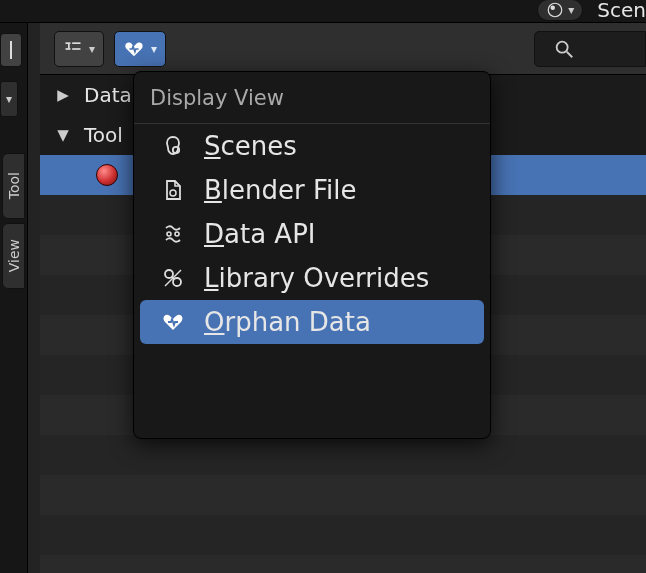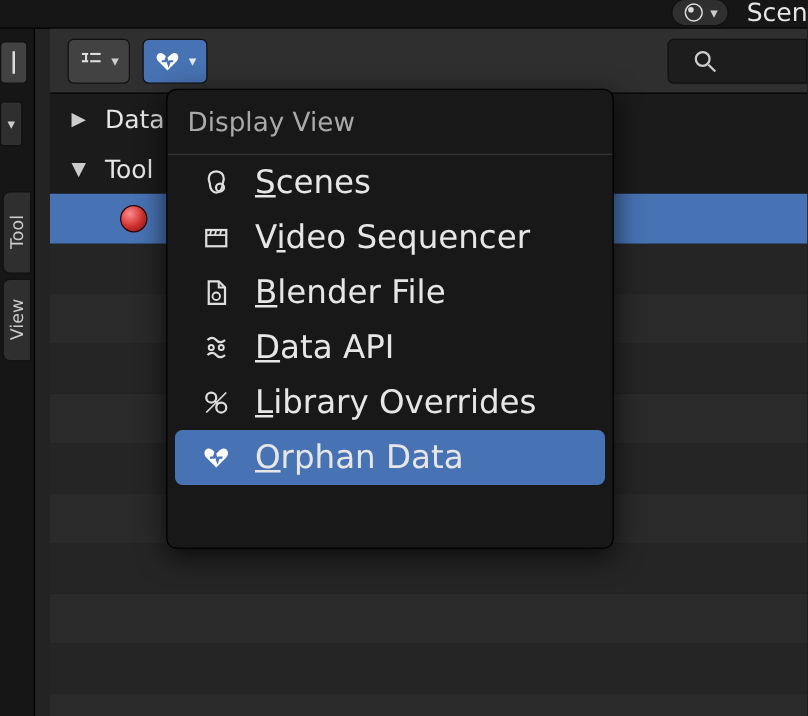--- a/index.html
+++ b/index.html
@@ -212,32 +212,20 @@
           <svg width="24" height="24" viewBox="0 0 24 24">
             <path d="M12 3 C8 3 6 6 6 9 C6 11 7 12 7 14 C7 17 9 20 12 20 C15 20 17 17 17 14 C17 12 18 11 18 9 C18 6 16 3 12 3 Z" fill="none" stroke="#ddd" stroke-width="1.8"></path>
             <circle cx="15" cy="16" r="3.2" fill="none" stroke="#ddd" stroke-width="1.8"></circle>
           </svg>
         </span>
         <span class="lbl"><span class="ul">S</span>cenes</span>
       </div>
       <div class="popup-item">
         <span class="ico">
           <svg width="24" height="24" viewBox="0 0 24 24">
-            <rect x="4" y="6" width="16" height="13" fill="none" stroke="#ddd" stroke-width="1.8"></rect>
-            <line x1="4" y1="10" x2="20" y2="10" stroke="#ddd" stroke-width="1.4"></line>
-            <line x1="8" y1="6" x2="7" y2="10" stroke="#ddd" stroke-width="1.4"></line>
-            <line x1="12" y1="6" x2="11" y2="10" stroke="#ddd" stroke-width="1.4"></line>
-            <line x1="16" y1="6" x2="15" y2="10" stroke="#ddd" stroke-width="1.4"></line>
-          </svg>
-        </span>
-        <span class="lbl">V<span class="ul">i</span>deo Sequencer</span>
-      </div>
-      <div class="popup-item">
-        <span class="ico">
-          <svg width="24" height="24" viewBox="0 0 24 24">
             <path d="M6 3 L14 3 L19 8 L19 21 L6 21 Z" fill="none" stroke="#ddd" stroke-width="1.8"></path>
             <path d="M14 3 L14 8 L19 8" fill="none" stroke="#ddd" stroke-width="1.6"></path>
             <circle cx="12" cy="15" r="3" fill="none" stroke="#ddd" stroke-width="1.5"></circle>
           </svg>
         </span>
         <span class="lbl"><span class="ul">B</span>lender File</span>
       </div>
       <div class="popup-item">
         <span class="ico">
           <svg width="24" height="24" viewBox="0 0 24 24">

